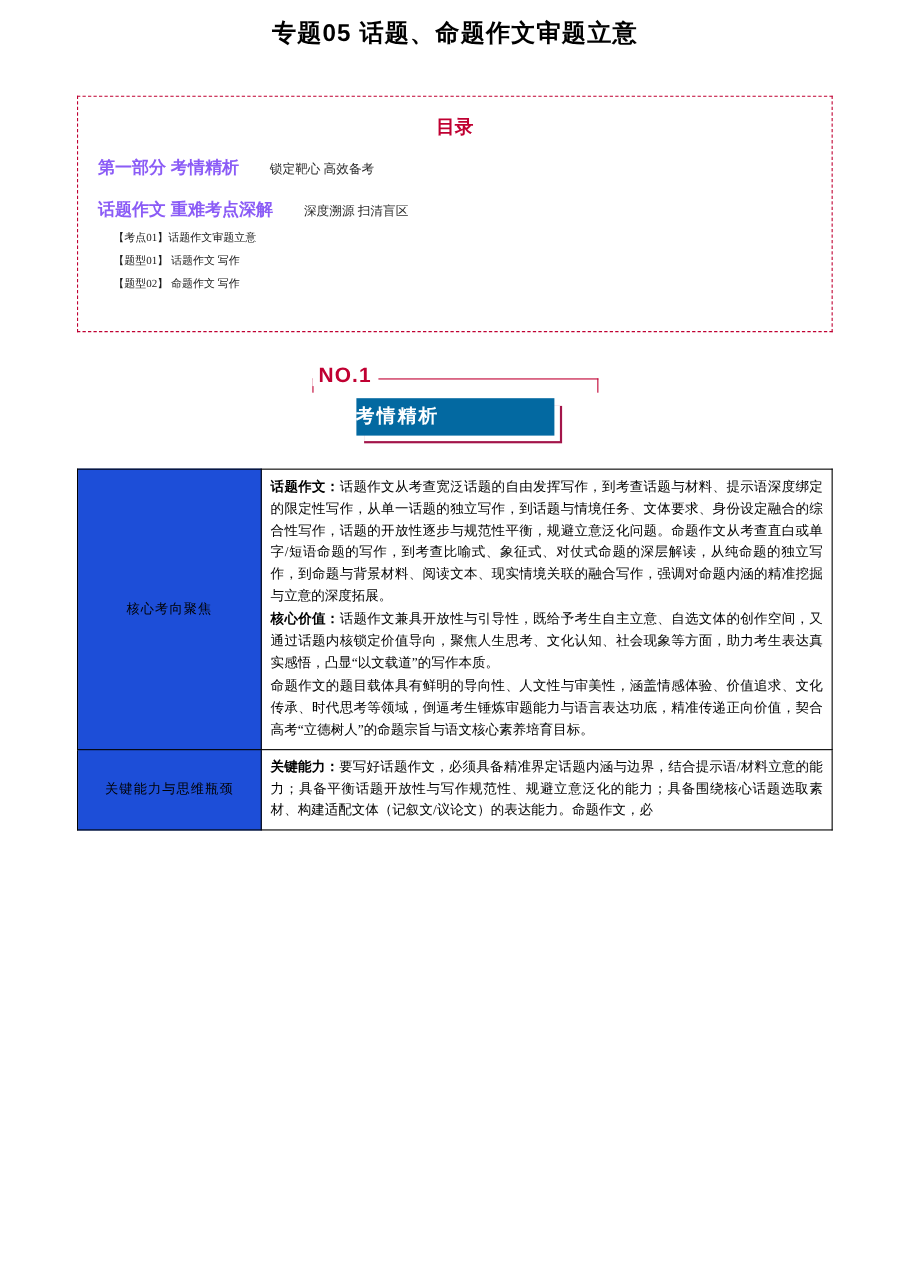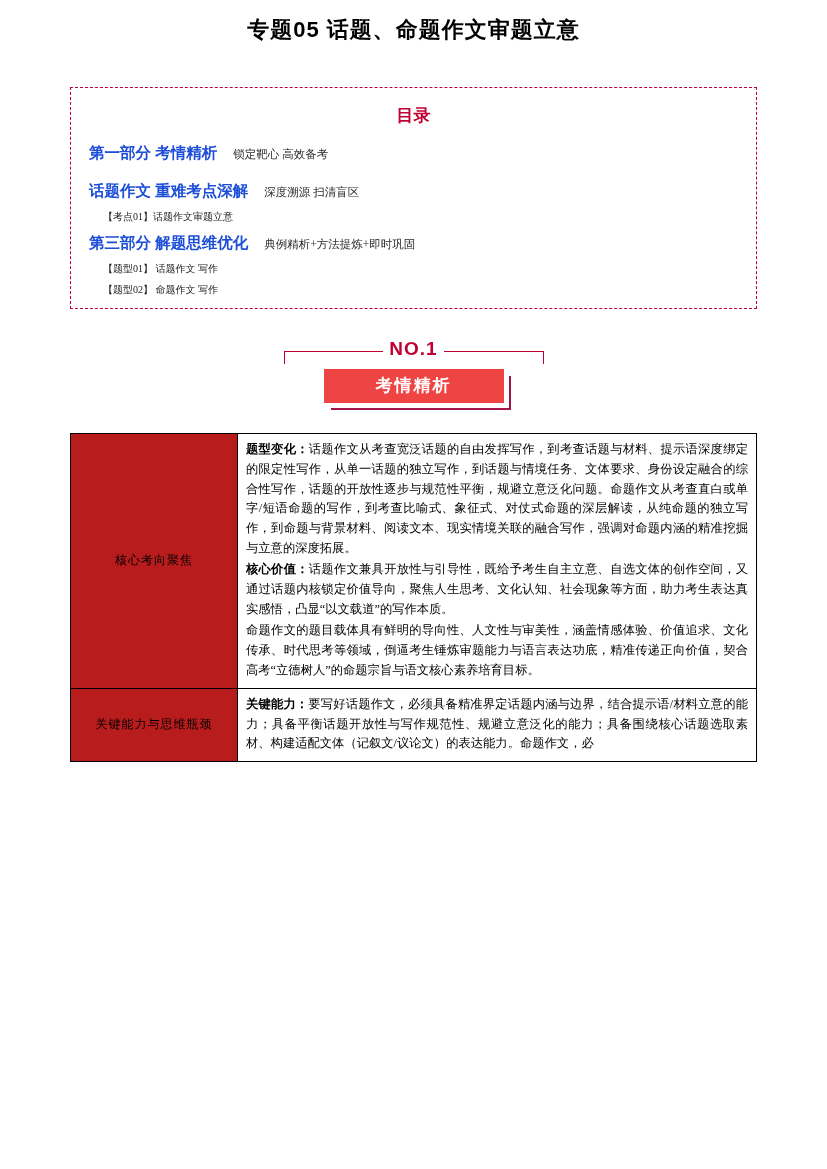--- a/index.html
+++ b/index.html
@@ -30,45 +30,45 @@
     font-weight: bold;
     letter-spacing: 1px;
     margin-bottom: 0;
     font-family: "Liberation Sans", "DejaVu Sans", sans-serif;
   }
 
   
   .toc-box {
     margin-top: 42px;
     border: 1.5px dashed #c00032;
-    padding: 14px 18px 4px 18px;
+    padding: 14px 18px 28px 18px;
     box-sizing: border-box;
   }
   .toc-heading {
     text-align: center;
     color: #c00032;
     font-weight: bold;
     font-size: 17px;
     margin: 2px 0 14px 0;
     font-family: "Liberation Sans", "DejaVu Sans", sans-serif;
   }
   .toc-part {
     margin: 0 0 4px 0;
     line-height: 1.5;
   }
   .toc-part .part-label {
-    color: #1d4ed8;
+    color: #8b5cf6;
     font-weight: bold;
     font-size: 15.5px;
     font-family: "Liberation Sans", "DejaVu Sans", sans-serif;
   }
   .toc-part .part-note {
     color: #2b2b2b;
     font-size: 11.5px;
-    margin-left: 12px;
+    margin-left: 24px;
     font-family: "Liberation Serif", "DejaVu Serif", serif;
     text-align: center;
   }
   .toc-sub {
     font-size: 10px;
     color: #1a1a1a;
     margin: 7px 0 7px 14px;
     line-height: 1.4;
   }
   .toc-gap {
@@ -80,21 +80,20 @@
     margin-top: 30px;
     height: 78px;
     position: relative;
   }
   .banner-center {
     position: absolute;
     left: 50%;
     transform: translateX(-50%);
     top: 0;
     width: 260px;
-    text-align: center;
   }
   .banner-no {
     color: #c00032;
     font-size: 19px;
     font-weight: bold;
     font-family: "Liberation Sans", "DejaVu Sans", sans-serif;
     letter-spacing: 1px;
     line-height: 1;
     position: relative;
     z-index: 3;
@@ -111,21 +110,21 @@
     border: 1.5px solid #c00032;
     border-bottom: none;
     z-index: 1;
   }
   .banner-plate {
     position: relative;
     z-index: 2;
     margin: 10px auto 0 auto;
     width: 180px;
     height: 34px;
-    background: #ef4444;
+    background: #0369a1;
     color: #ffffff;
     font-size: 17px;
     font-weight: bold;
     font-family: "Liberation Sans", "DejaVu Sans", sans-serif;
     letter-spacing: 2px;
     line-height: 34px;
     box-shadow: 6px 6px 0 -1px #ffffff, 7px 7px 0 0 #a3154a;
   }
 
   
@@ -137,21 +136,21 @@
   }
   table.main-table td {
     border: 1px solid #000;
     vertical-align: middle;
     padding: 6px 8px;
   }
   td.row-label {
     width: 150px;
     text-align: center;
     font-size: 12px;
-    background: #b91c1c;
+    background: #1d4ed8;
     font-family: "Liberation Serif", "DejaVu Serif", serif;
     letter-spacing: 1px;
   }
   td.row-body {
     font-size: 12.3px;
     line-height: 1.62;
     text-align: justify;
     padding: 7px 9px;
   }
   td.row-body p {
@@ -176,42 +175,38 @@
       <span class="part-note">锁定靶心 高效备考</span>
     </div>
     <div class="toc-gap"></div>
 
     <div class="toc-part">
       <span class="part-label">话题作文  重难考点深解</span>
       <span class="part-note">深度溯源 扫清盲区</span>
     </div>
     <div class="toc-sub">【考点01】话题作文审题立意</div>
 
-    <div class="toc-part">
-      <span class="part-label">第三部分  解题思维优化</span>
-      <span class="part-note">典例精析+方法提炼+即时巩固</span>
-    </div>
     <div class="toc-sub">【题型01】  话题作文 写作</div>
     <div class="toc-sub">【题型02】  命题作文 写作</div>
   </div>
 
   <div class="banner-wrap">
     <div class="banner-center">
       <div class="banner-rule"></div>
       <div class="banner-no">NO.1</div>
       <div class="banner-plate">考情精析</div>
     </div>
   </div>
 
   <table class="main-table">
     <tbody>
       <tr>
         <td class="row-label">核心考向聚焦</td>
         <td class="row-body">
-          <p><span class="lead">题型变化：</span><span>话题作文从考查宽泛话题的自由发挥写作，到考查话题与材料、提示语深度绑定的限定性写作，从单一话题的独立写作，到话题与情境任务、文体要求、身份设定融合的综合性写作，话题的开放性逐步与规范性平衡，规避立意泛化问题。命题作文从考查直白或单字/短语命题的写作，到考查比喻式、象征式、对仗式命题的深层解读，从纯命题的独立写作，到命题与背景材料、阅读文本、现实情境关联的融合写作，强调对命题内涵的精准挖掘与立意的深度拓展。</span></p>
+          <p><span class="lead">话题作文：</span><span>话题作文从考查宽泛话题的自由发挥写作，到考查话题与材料、提示语深度绑定的限定性写作，从单一话题的独立写作，到话题与情境任务、文体要求、身份设定融合的综合性写作，话题的开放性逐步与规范性平衡，规避立意泛化问题。命题作文从考查直白或单字/短语命题的写作，到考查比喻式、象征式、对仗式命题的深层解读，从纯命题的独立写作，到命题与背景材料、阅读文本、现实情境关联的融合写作，强调对命题内涵的精准挖掘与立意的深度拓展。</span></p>
           <p><span class="lead">核心价值：</span><span>话题作文兼具开放性与引导性，既给予考生自主立意、自选文体的创作空间，又通过话题内核锁定价值导向，聚焦人生思考、文化认知、社会现象等方面，助力考生表达真实感悟，凸显“以文载道”的写作本质。</span></p>
           <p><span>命题作文的题目载体具有鲜明的导向性、人文性与审美性，涵盖情感体验、价值追求、文化传承、时代思考等领域，倒逼考生锤炼审题能力与语言表达功底，精准传递正向价值，契合高考“立德树人”的命题宗旨与语文核心素养培育目标。</span></p>
         </td>
       </tr>
       <tr>
         <td class="row-label">关键能力与思维瓶颈</td>
         <td class="row-body">
           <p><span class="lead">关键能力：</span><span>要写好话题作文，必须具备精准界定话题内涵与边界，结合提示语/材料立意的能力；具备平衡话题开放性与写作规范性、规避立意泛化的能力；具备围绕核心话题选取素材、构建适配文体（记叙文/议论文）的表达能力。命题作文，必</span></p>
         </td>
       </tr>

